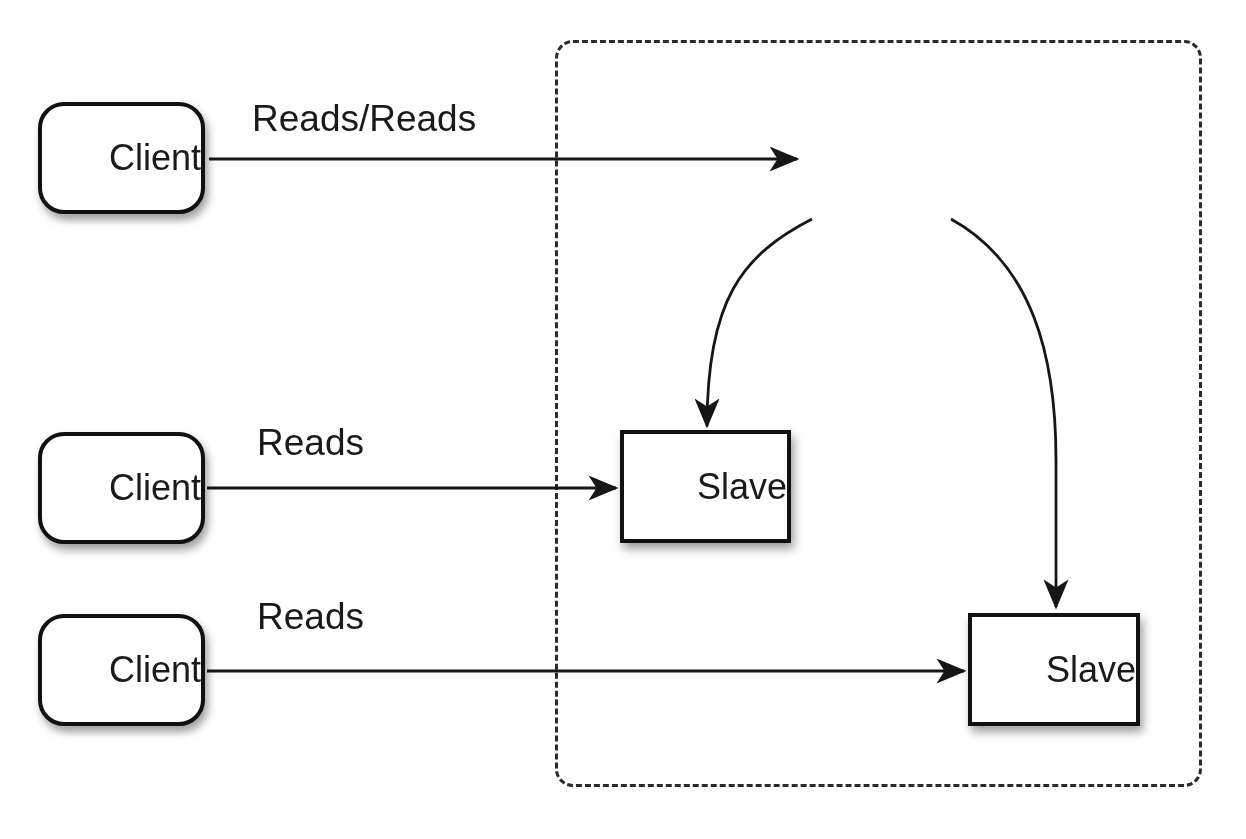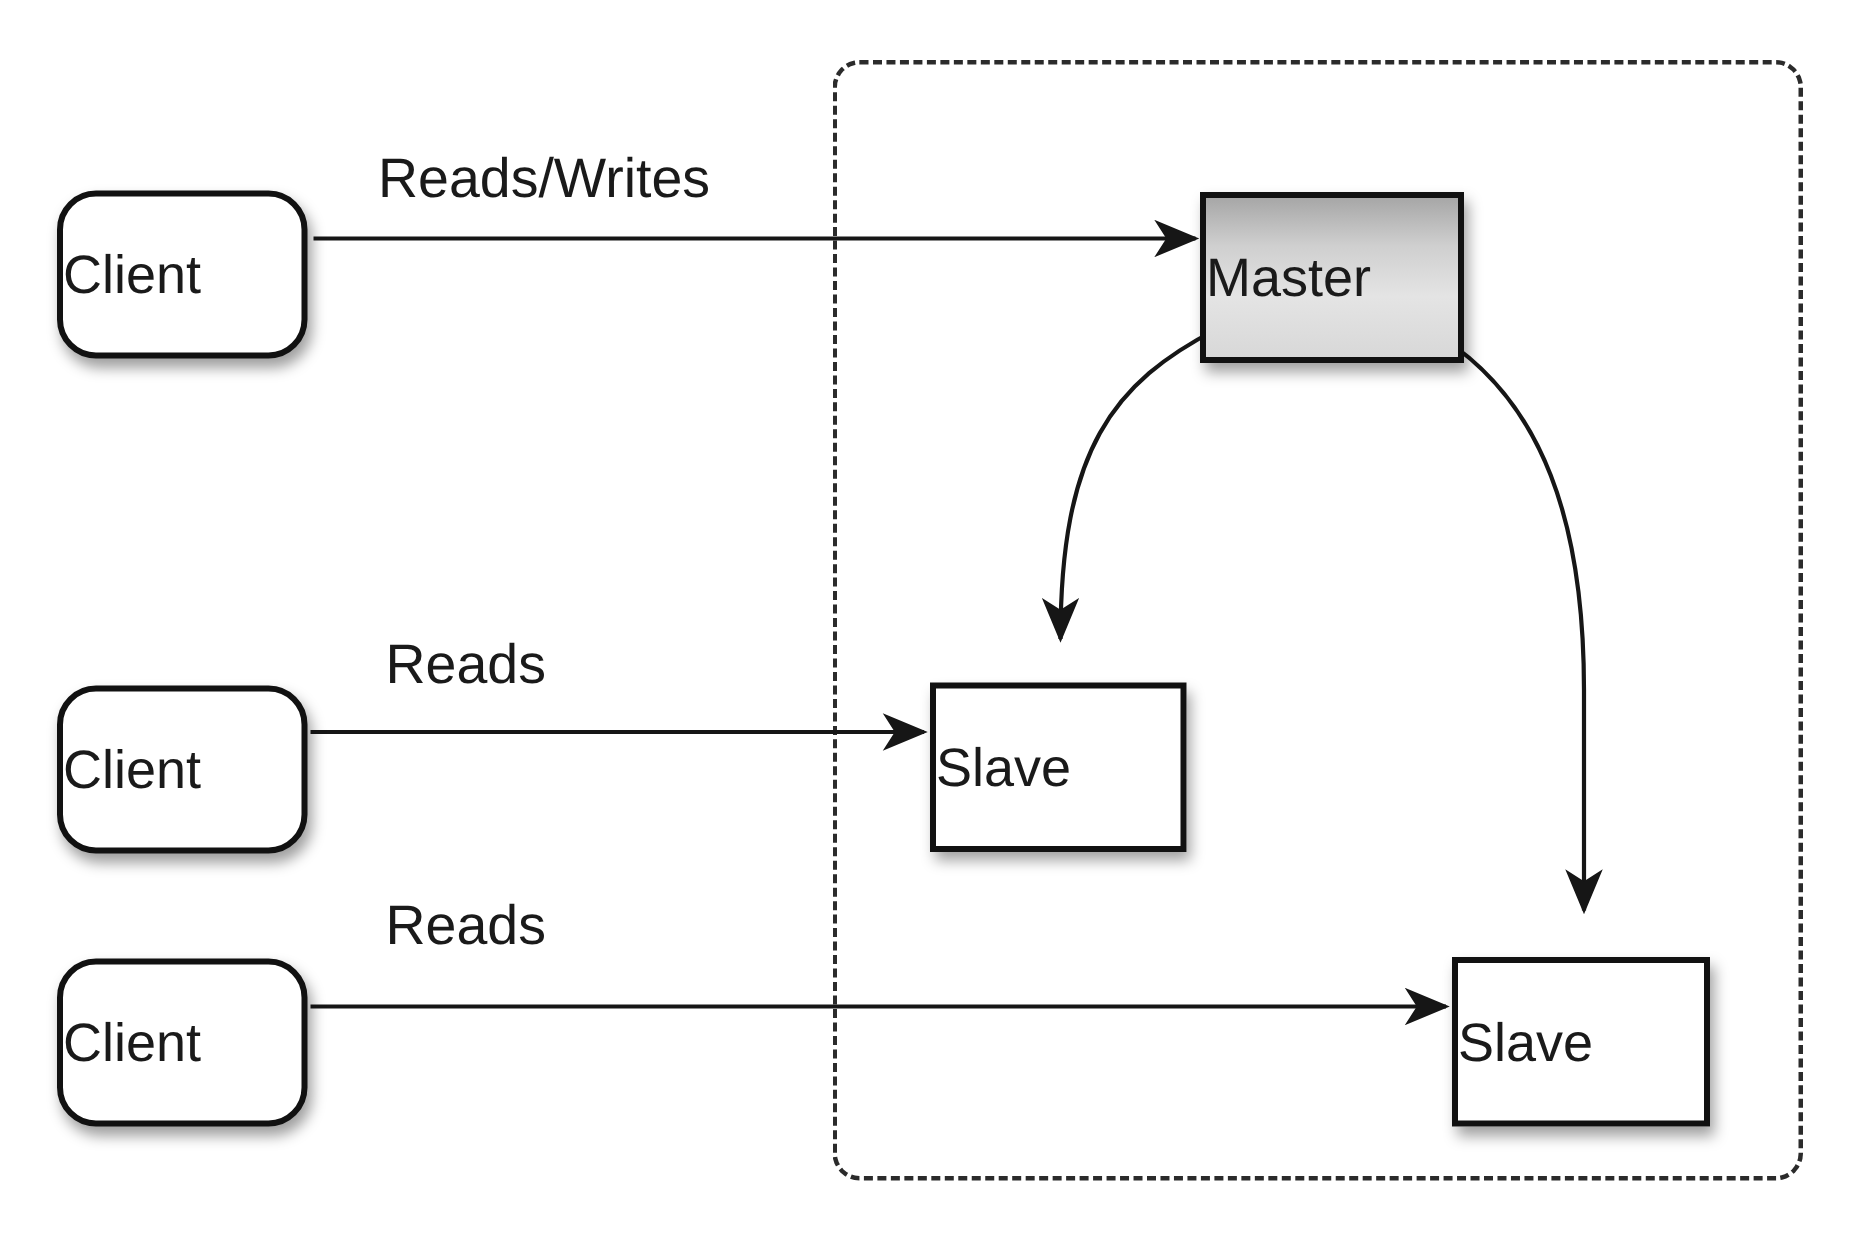--- a/index.html
+++ b/index.html
@@ -27,28 +27,27 @@
     border: 3px dashed #2b2b2b;
     border-radius: 18px;
     box-sizing: border-box;
   }
 
   
   .node {
     position: absolute;
     display: flex;
     align-items: center;
-    justify-content: flex-start;
+    justify-content: flex-end;
     box-sizing: border-box;
     background: #ffffff;
     border: 4px solid #111111;
     font-size: 36px;
     line-height: 1;
     box-shadow: 3px 6px 9px rgba(0,0,0,0.38);
-    margin-top: 25px;
   }
   .client {
     left: 38px;
     width: 167px;
     height: 112px;
     border-radius: 26px;
   }
   #client-1 { top: 102px; }
   #client-2 { top: 432px; }
   #client-3 { top: 614px; }
@@ -124,27 +123,24 @@
   <div id="client-1" class="node client">
     <span>Client</span>
   </div>
   <div id="client-2" class="node client">
     <span>Client</span>
   </div>
   <div id="client-3" class="node client">
     <span>Client</span>
   </div>
 
-  <div id="master" class="node">
-    <span>Master</span>
-  </div>
   <div id="slave-1" class="node">
     <span>Slave</span>
   </div>
   <div id="slave-2" class="node">
     <span>Slave</span>
   </div>
 
-  <div id="label-reads-writes" class="edge-label">Reads/Writes</div>
+  <div id="label-reads-writes" class="edge-label">Reads/Reads</div>
   <div id="label-reads-2" class="edge-label">Reads</div>
   <div id="label-reads-3" class="edge-label">Reads</div>
 
 </div>
 
 </body></html>

